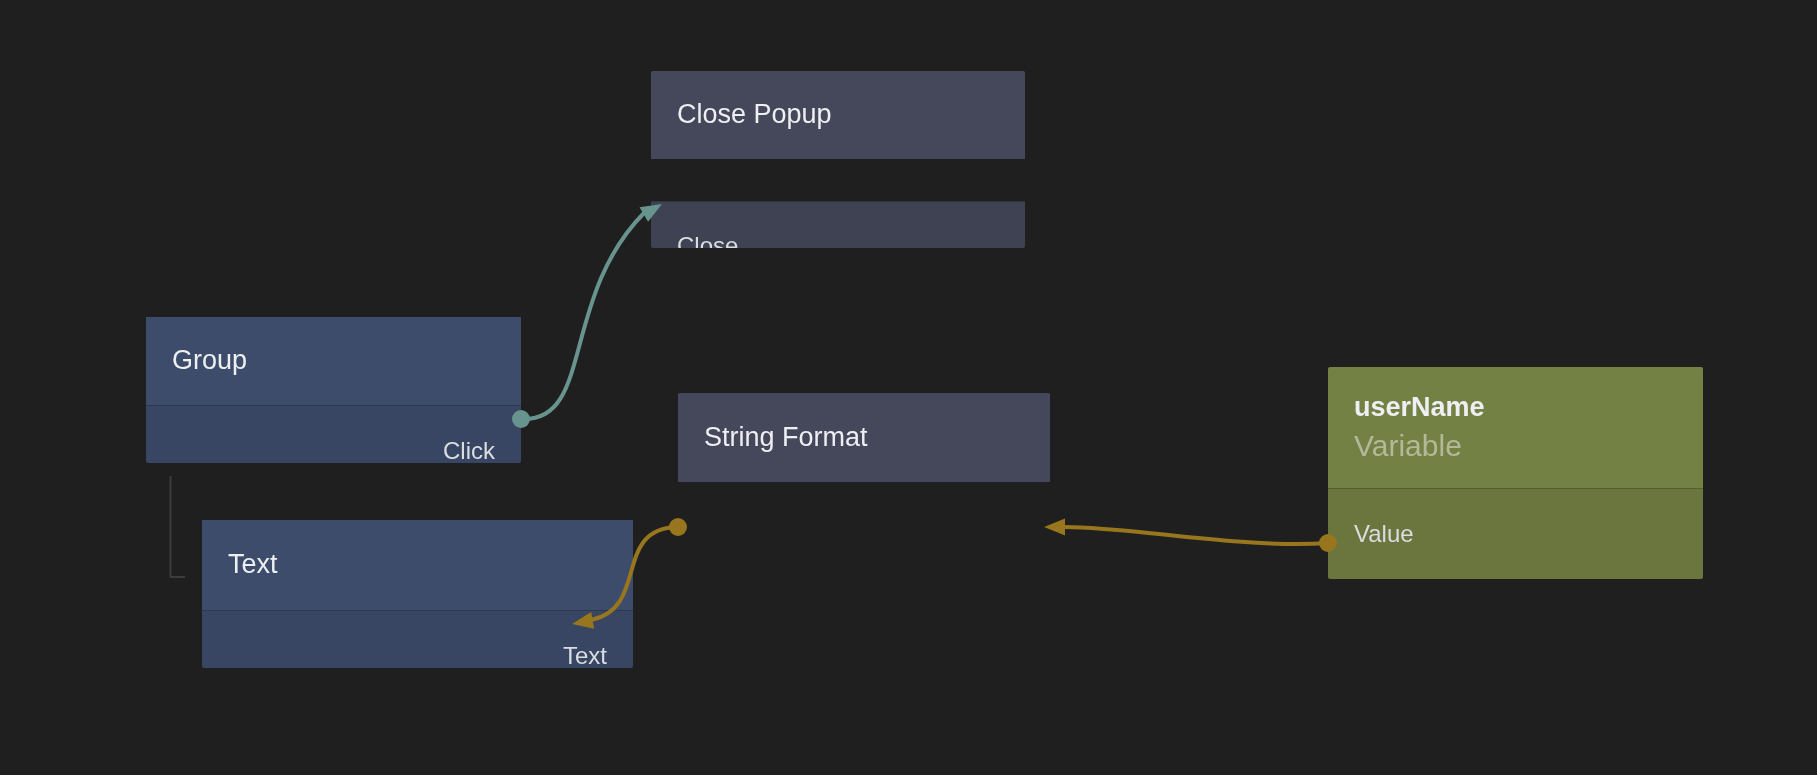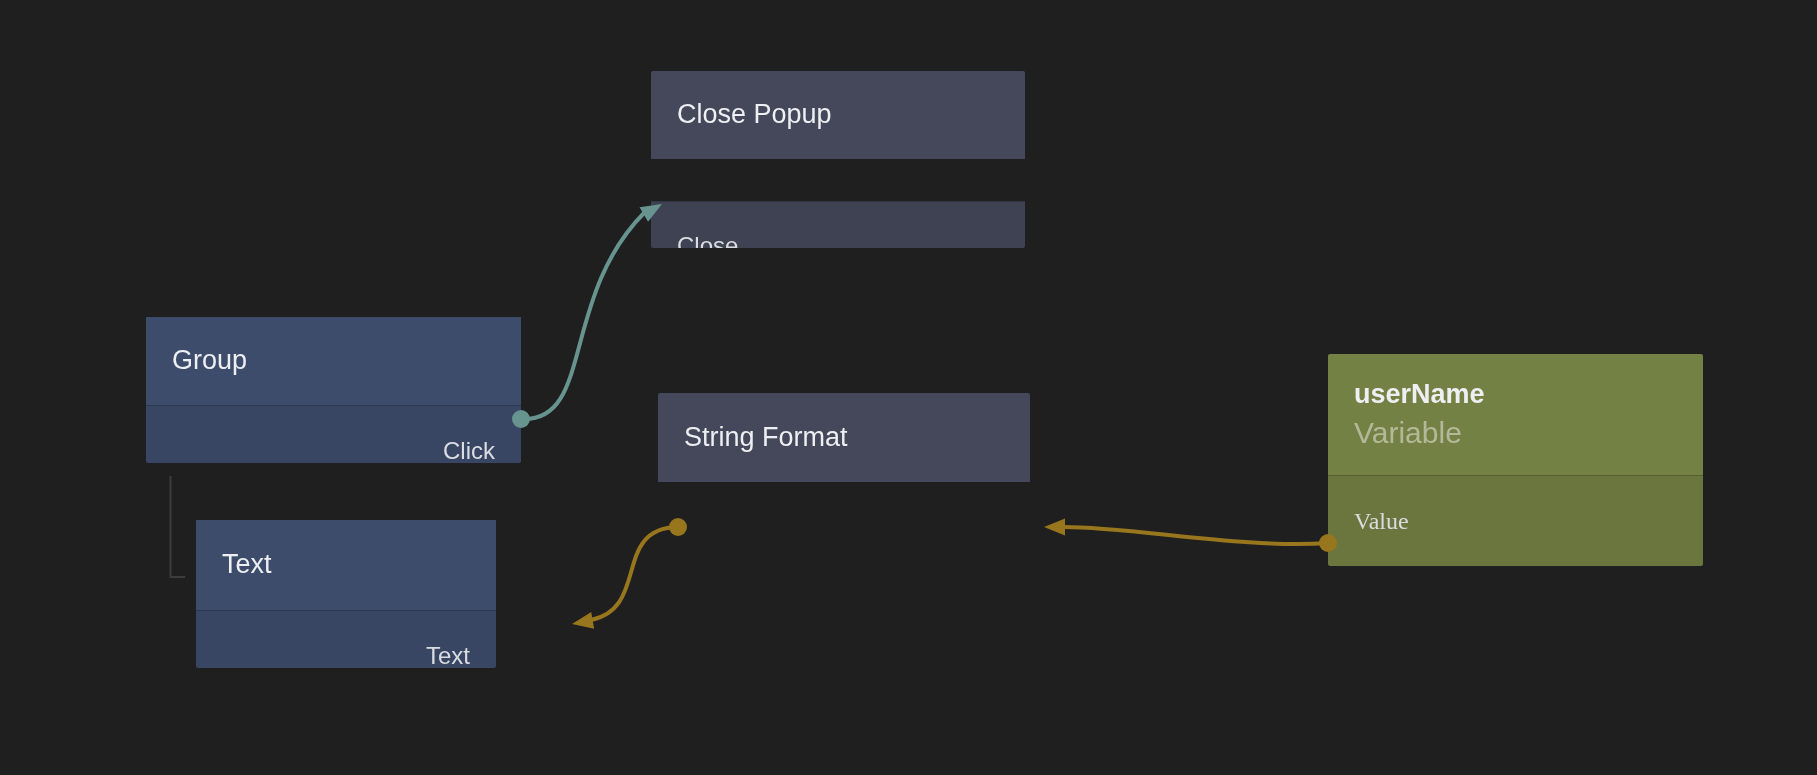--- a/index.html
+++ b/index.html
@@ -26,21 +26,21 @@
   .port-row{display:flex; align-items:center; height:100%; padding:0 26px; box-sizing:border-box;}
   .port-row.right{justify-content:flex-end;padding-left:47px;}
   .port-row.left{justify-content:flex-start;}
   .port-row.both{justify-content:space-between;}
   .port-label{font-size:24px; color:var(--port-color); white-space:nowrap;}
   .gray  .node-header{background:var(--node-gray-header);}
   .gray  .node-body  {background:var(--node-gray-body); border-top:1px solid rgba(0,0,0,0.18);margin-top:42px;}
   .blue  .node-header{background:var(--node-blue-header);margin-top:32px;}
   .blue  .node-body  {background:var(--node-blue-body); border-top:1px solid rgba(0,0,0,0.18);}
   .olive .node-header{background:var(--node-olive-header);}
-  .olive .node-body  {background:var(--node-olive-body); border-top:1px solid rgba(0,0,0,0.18);font-family:Liberation Serif, serif;}
+  .olive .node-body  {background:var(--node-olive-body); border-top:1px solid rgba(0,0,0,0.18);}
   .olive .node-title{font-weight:bold;}
   svg.overlay{position:absolute; left:0; top:0; width:1817px; height:775px; pointer-events:none;}
   .edge-teal-stroke{stroke:var(--edge-teal); stroke-width:4; fill:none; stroke-linecap:round;}
   .edge-gold-stroke{stroke:var(--edge-gold); stroke-width:4; fill:none; stroke-linecap:round;}
   .edge-teal-fill{fill:var(--edge-teal);}
   .edge-gold-fill{fill:var(--edge-gold);}
   .tree-stroke{stroke:var(--tree-line); stroke-width:2; fill:none;}
 </style>
 </head>
 <body>
@@ -62,38 +62,38 @@
     <div class="node-header" style="height:88px">
       <div class="node-title">Group</div>
     </div>
     <div class="node-body" style="height:89px">
       <div class="port-row right">
         <span class="port-label">Click</span>
       </div>
     </div>
   </div>
 
-  <div class="node blue" style="left:196px;top:488px;width:300px;height:180px">
+  <div class="node blue" style="left:202px;top:488px;width:431px;height:180px">
     <div class="node-header" style="height:90px">
       <div class="node-title">Text</div>
     </div>
     <div class="node-body" style="height:89px">
       <div class="port-row right">
         <span class="port-label">Text</span>
       </div>
     </div>
   </div>
 
-  <div class="node gray" style="left:658px;top:393px;width:372px;height:181px">
+  <div class="node gray" style="left:678px;top:393px;width:372px;height:181px">
     <div class="node-header" style="height:89px">
       <div class="node-title">String Format</div>
     </div>
   </div>
 
-  <div class="node olive" style="left:1328px;top:354px;width:375px;height:212px">
+  <div class="node olive" style="left:1328px;top:367px;width:375px;height:212px">
     <div class="node-header" style="height:121px">
       <div class="node-title">userName</div>
       <div class="node-subtitle">Variable</div>
     </div>
     <div class="node-body" style="height:90px">
       <div class="port-row left">
         <span class="port-label">Value</span>
       </div>
     </div>
   </div>

